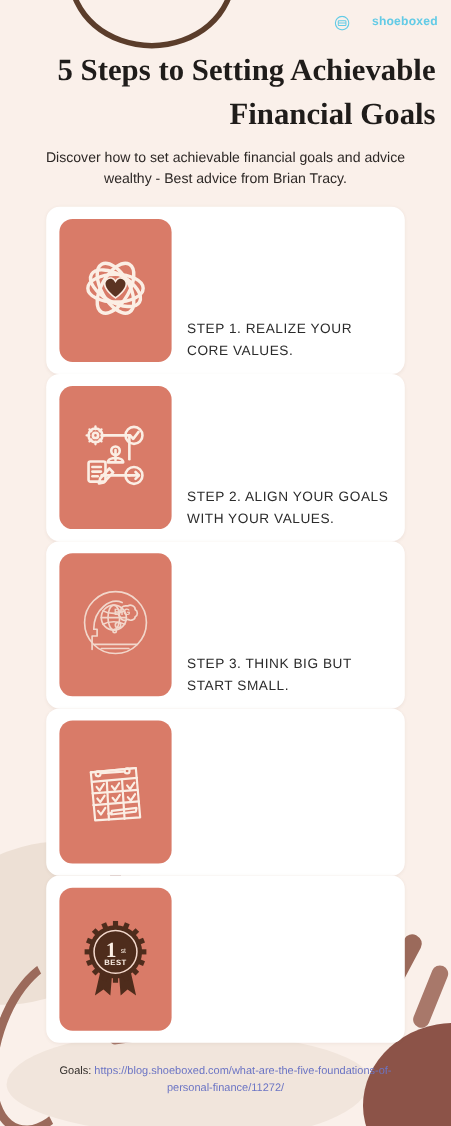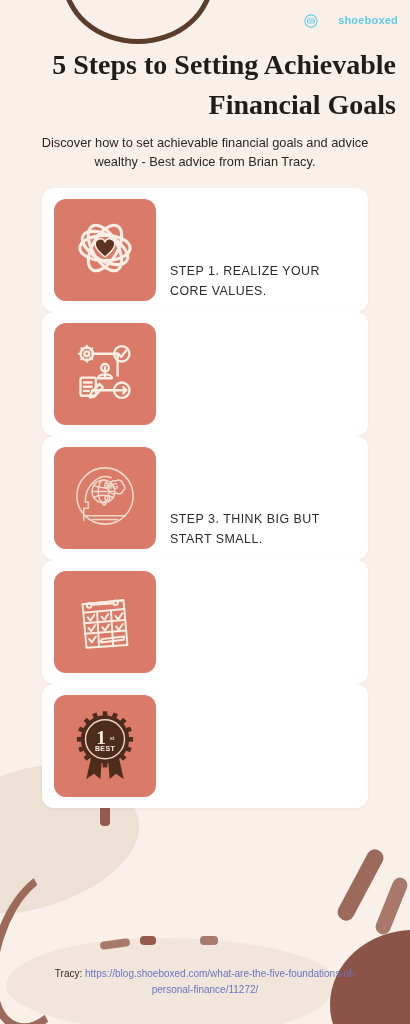--- a/index.html
+++ b/index.html
@@ -198,21 +198,21 @@
     border-radius: 12px;
     display: flex;
     align-items: flex-end;
     padding: 11px 12px;
     margin-bottom: 0;
     box-shadow: 0 1px 3px rgba(120, 90, 70, 0.07);
   }
   .icon-tile {
     flex: 0 0 auto;
     width: 102px;
-    height: 102px;
+    height: 130px;
     border-radius: 12px;
     background: #d97b68;
     display: flex;
     align-items: center;
     justify-content: center;
   }
   .card-text {
     flex: 1 1 auto;
     padding-left: 14px;
     padding-right: 2px;
@@ -332,20 +332,21 @@
               <line x1="20" y1="77" x2="27" y2="77"></line>
               <path d="M30 80 L42 67 L47 72 L35 85 L28.5 86.5 Z"></path>
 
               <circle cx="74" cy="76" r="11"></circle>
               <line x1="68" y1="76" x2="80" y2="76"></line>
               <polyline points="76,71.5 80.5,76 76,80.5"></polyline>
             </g>
           </svg>
         </span>
       </div>
+      <div class="card-text">STEP 2. ALIGN YOUR GOALS WITH YOUR VALUES.</div>
     </div>
 
     <div class="card">
       <div class="icon-tile">
         <span>
           <svg width="76" height="76" viewBox="0 0 100 100">
             <g fill="none" stroke="#f2d7cb" stroke-width="2" stroke-linecap="round" stroke-linejoin="round">
               <circle cx="50" cy="50" r="37"></circle>
 
               <path d="M22 82 L22 66 L28 66 L28 58 L24 58 C 24 34, 44 20, 58 26"></path>
@@ -433,16 +434,16 @@
             <text x="56" y="45" font-family="Liberation Sans, sans-serif" font-size="8" fill="#fbeee4" text-anchor="start">st</text>
             <text x="50" y="59" font-family="Liberation Sans, sans-serif" font-size="9" font-weight="bold" fill="#fbeee4" text-anchor="middle" letter-spacing="0.5">BEST</text>
           </svg>
         </span>
       </div>
     </div>
 
   </div>
 
   <div class="footer">
-    <span class="src-label">Tracy: </span><a class="src-link" href="#">https://blog.shoeboxed.com/what-are-the-five-foundations-of-personal-finance/11272/</a>
+    <span class="src-label">Goals: </span><a class="src-link" href="#">https://blog.shoeboxed.com/what-are-the-five-foundations-of-personal-finance/11272/</a>
   </div>
 
 </div>
 
 </body></html>

